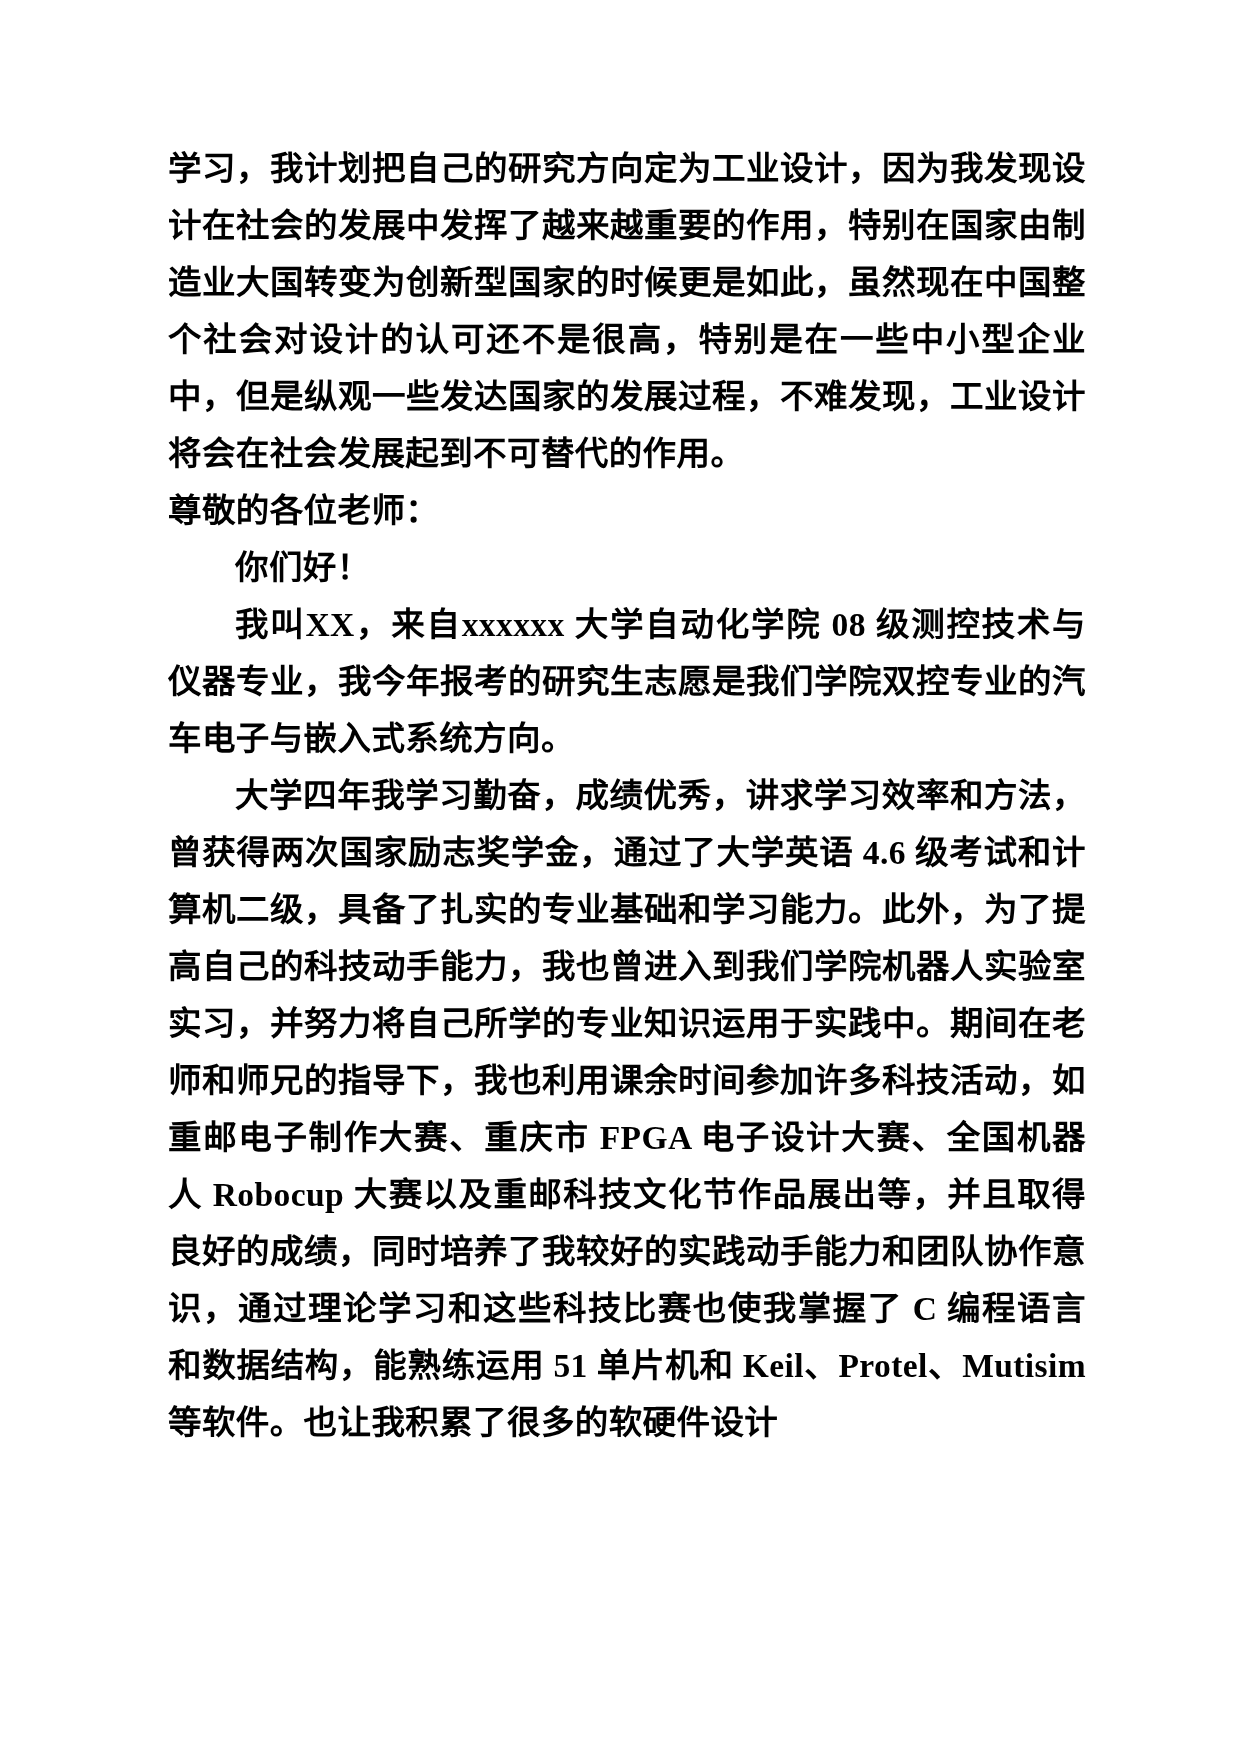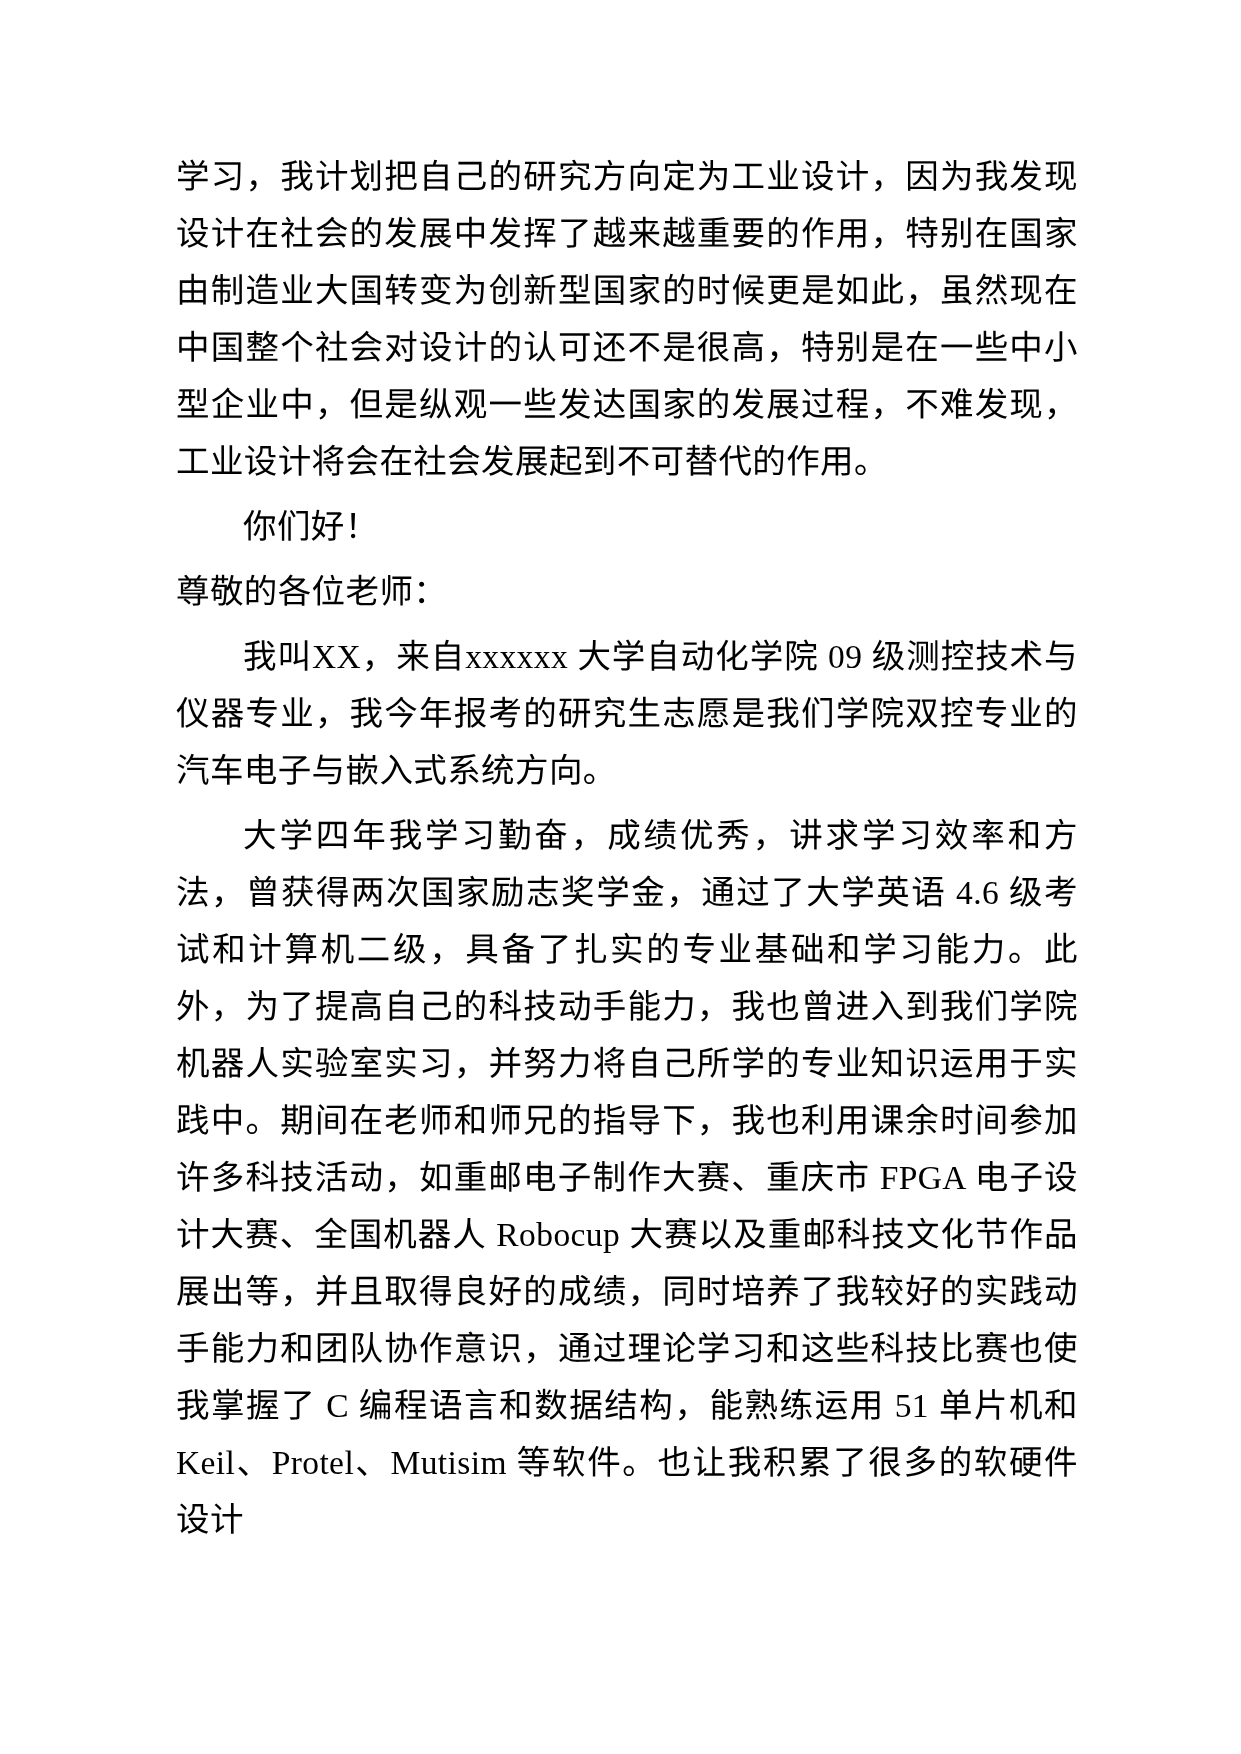--- a/index.html
+++ b/index.html
@@ -22,34 +22,35 @@
     background: #ffffff;
   }
   .doc-body {
     font-size: 33.5px;
     line-height: 57px;
     letter-spacing: 0.4px;
     text-align: justify;
     text-justify: inter-ideograph;
   }
   .para {
-    margin: 8px;
+    margin: 0;
     padding: 0;
+    font-weight: bold;
   }
   .para.indent {
     text-indent: 2em;
   }
   .para.flush {
     text-indent: 0;
   }
 </style>
 </head>
 <body>
 
 <div class="page">
   <div class="doc-body">
     <p class="para flush">学习，我计划把自己的研究方向定为工业设计，因为我发现设计在社会的发展中发挥了越来越重要的作用，特别在国家由制造业大国转变为创新型国家的时候更是如此，虽然现在中国整个社会对设计的认可还不是很高，特别是在一些中小型企业中，但是纵观一些发达国家的发展过程，不难发现，工业设计将会在社会发展起到不可替代的作用。</p>
+    <p class="para flush">尊敬的各位老师：</p>
     <p class="para indent">你们好！</p>
-    <p class="para flush">尊敬的各位老师：</p>
-    <p class="para indent">我叫XX，来自xxxxxx 大学自动化学院 09 级测控技术与仪器专业，我今年报考的研究生志愿是我们学院双控专业的汽车电子与嵌入式系统方向。</p>
+    <p class="para indent">我叫XX，来自xxxxxx 大学自动化学院 08 级测控技术与仪器专业，我今年报考的研究生志愿是我们学院双控专业的汽车电子与嵌入式系统方向。</p>
     <p class="para indent">大学四年我学习勤奋，成绩优秀，讲求学习效率和方法，曾获得两次国家励志奖学金，通过了大学英语 4.6 级考试和计算机二级，具备了扎实的专业基础和学习能力。此外，为了提高自己的科技动手能力，我也曾进入到我们学院机器人实验室实习，并努力将自己所学的专业知识运用于实践中。期间在老师和师兄的指导下，我也利用课余时间参加许多科技活动，如重邮电子制作大赛、重庆市 FPGA 电子设计大赛、全国机器人 Robocup 大赛以及重邮科技文化节作品展出等，并且取得良好的成绩，同时培养了我较好的实践动手能力和团队协作意识，通过理论学习和这些科技比赛也使我掌握了 C 编程语言和数据结构，能熟练运用 51 单片机和 Keil、Protel、Mutisim 等软件。也让我积累了很多的软硬件设计</p>
   </div>
 </div>
 
 </body></html>

